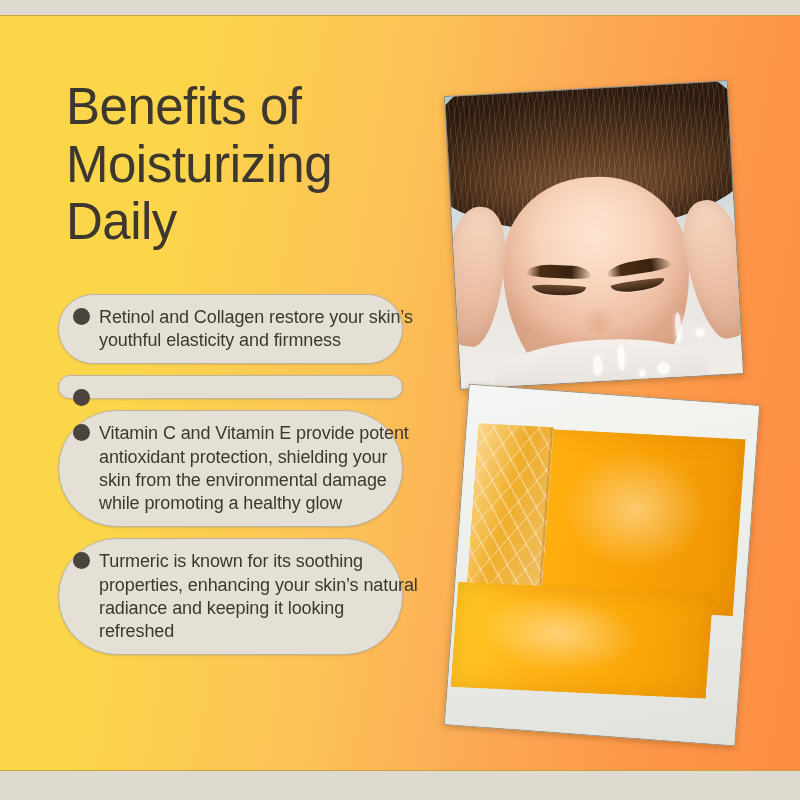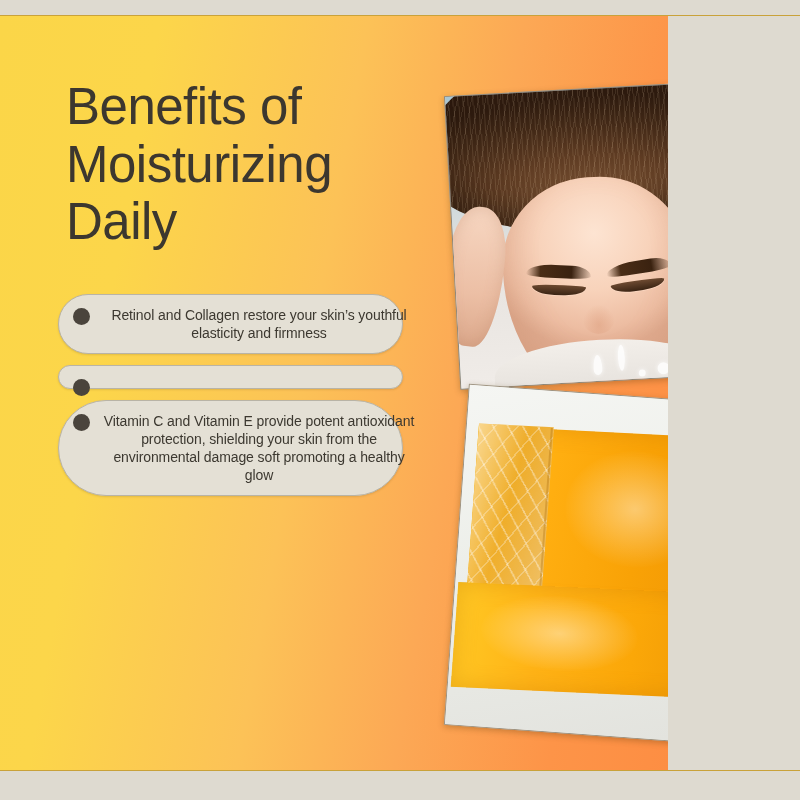--- a/index.html
+++ b/index.html
@@ -26,21 +26,21 @@
     background: #c9a23a;
     z-index: 6;
   }
   .frame-line.top    { left: 0; right: 0; top: 15px;  height: 1px; }
   .frame-line.bottom { left: 0; right: 0; bottom: 29px; height: 1px; }
 
   #canvas {
     position: absolute;
     left: 0;
     top: 16px;
-    width: 668px;
+    width: 800px;
     height: 754px;
     overflow: hidden;
     background: linear-gradient(100deg,
         #fbd648 0%,
         #fcd64a 20%,
         #fcc257 46%,
         #fca855 66%,
         #fd9448 85%,
         #fd8e43 100%);
   }
@@ -83,26 +83,25 @@
     left: 14px;
     top: 13px;
     width: 17px;
     height: 17px;
     border-radius: 50%;
     background: #4a443c;
   }
   .pill-text {
     display: block;
     color: #3c3830;
-    font-size: 14px;
+    font-size: 18px;
     line-height: 1.29;
     letter-spacing: -0.1px;
     white-space: normal;
     width: 320px;
-    text-align: center;
   }
 
   
   .photo {
     position: absolute;
     overflow: hidden;
     box-shadow: 0 2px 6px rgba(90, 60, 10, 0.32);
     border: 1px solid rgba(90, 70, 40, 0.55);
     background: #cfd6d9;
   }
@@ -335,20 +334,24 @@
         <span class="pill-dot"></span>
         <span class="pill-text">Retinol and Collagen restore your skin’s youthful elasticity and firmness</span>
       </div>
 
       <div class="pill">
         <span class="pill-dot"></span>
       </div>
 
       <div class="pill">
         <span class="pill-dot"></span>
-        <span class="pill-text">Vitamin C and Vitamin E provide potent antioxidant protection, shielding your skin from the environmental damage soft promoting a healthy glow</span>
-      </div>
-
+        <span class="pill-text">Vitamin C and Vitamin E provide potent antioxidant protection, shielding your skin from the environmental damage while promoting a healthy glow</span>
+      </div>
+
+      <div class="pill">
+        <span class="pill-dot"></span>
+        <span class="pill-text">Turmeric is known for its soothing properties, enhancing your skin’s natural radiance and keeping it looking refreshed</span>
+      </div>
 
     </div>
 
   </div>
 </div>
 
 </body></html>

